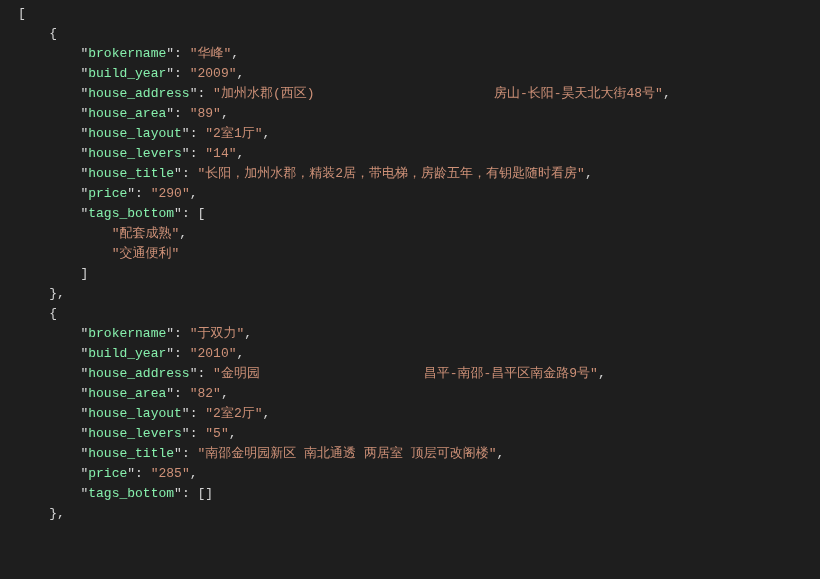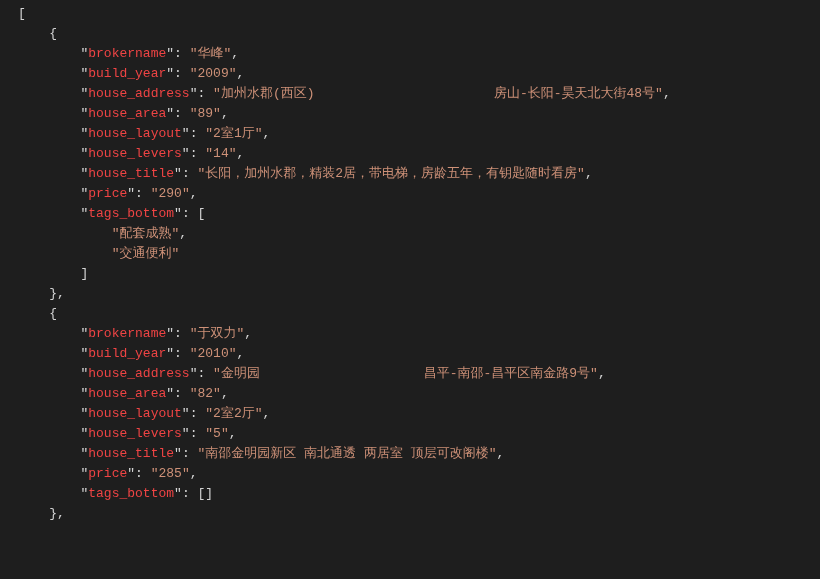--- a/index.html
+++ b/index.html
@@ -1,21 +1,21 @@
 <!DOCTYPE html>
 <html><head>
 <meta charset="utf-8">
 <style>
   html,body{margin:0;padding:0;background:#1e1e1e;color:#d4d4d4;
     font-family:Consolas,"Courier New",monospace;font-size:13px;
     line-height:20px;width:820px;height:579px;overflow:hidden}
   .editor{padding:4px 0 0 18px}
   .line{white-space:pre;height:20px}
   .punc{color:#d4d4d4}
-  .key{color:#ef4444}
+  .key{color:#86efac}
   .str{color:#ce9178}
 </style>
 </head>
 <body>
 
 <div class="editor" id="ed">
     <div class="line"><span class="punc">[</span></div>
     <div class="line">    <span class="punc">{</span></div>
     <div class="line">        <span class="punc">"</span><span class="key">brokername</span><span class="punc">"</span><span class="punc">: </span><span class="str">"华峰"</span><span class="punc">,</span></div>
     <div class="line">        <span class="punc">"</span><span class="key">build_year</span><span class="punc">"</span><span class="punc">: </span><span class="str">"2009"</span><span class="punc">,</span></div>

